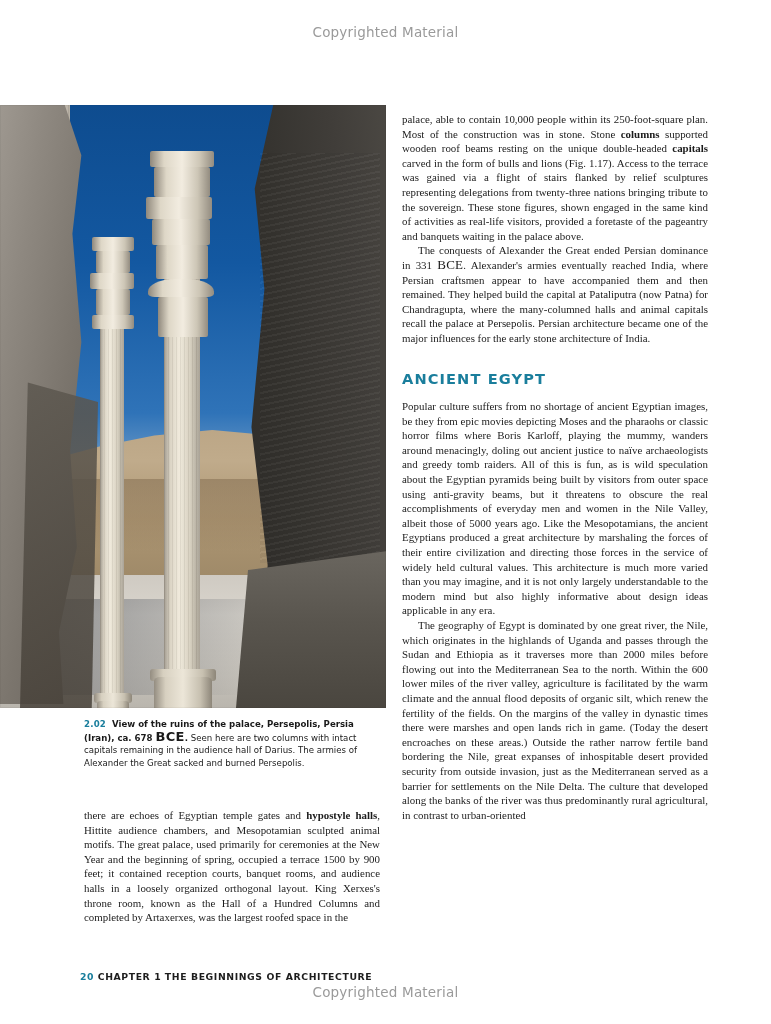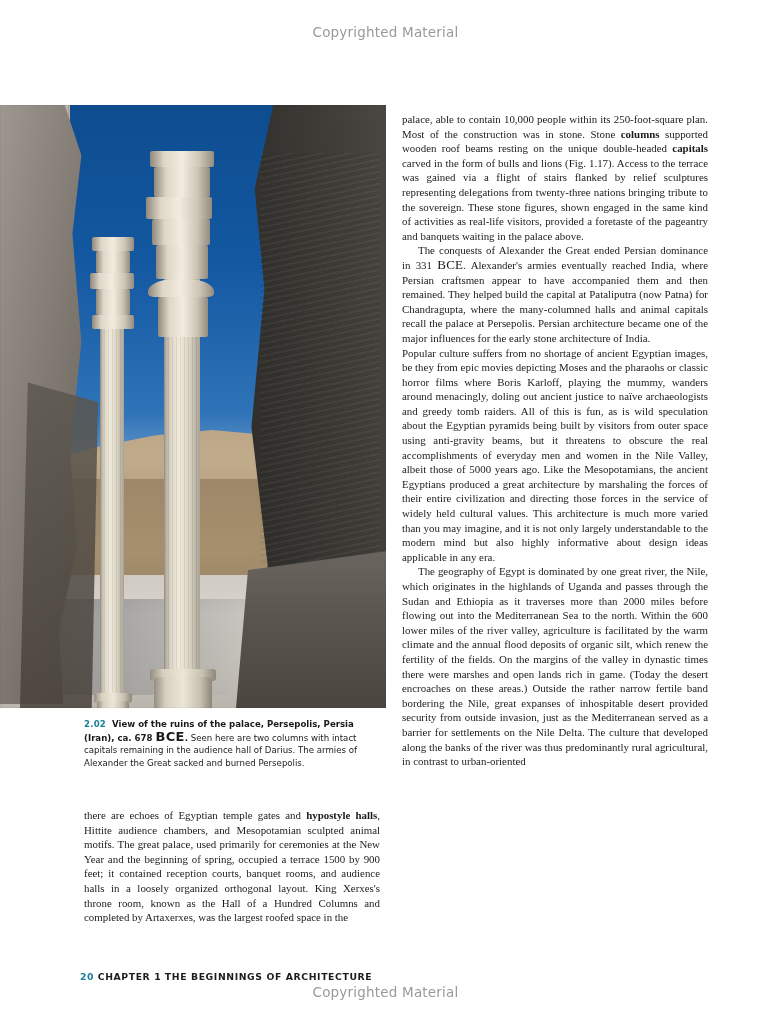--- a/index.html
+++ b/index.html
@@ -305,20 +305,21 @@
 <div class="col-text col-left">
   <p><span>there are echoes of Egyptian temple gates and </span><b>hypostyle halls</b><span>, Hittite audience chambers, and Mesopotamian sculpted animal motifs. The great palace, used primarily for ceremonies at the New Year and the beginning of spring, occupied a terrace 1500 by 900 feet; it contained reception courts, banquet rooms, and audience halls in a loosely organized orthogonal layout. King Xerxes's throne room, known as the Hall of a Hundred Columns and completed by Artaxerxes, was the largest roofed space in the</span></p>
 </div>
 
 <div class="col-text col-right">
 
   <p><span>palace, able to contain 10,000 people within its 250-foot-square plan. Most of the construction was in stone. Stone </span><b>columns</b><span> supported wooden roof beams resting on the unique double-headed </span><b>capitals</b><span> carved in the form of bulls and lions (Fig. 1.17). Access to the terrace was gained via a flight of stairs flanked by relief sculptures representing delegations from twenty-three nations bringing tribute to the sovereign. These stone figures, shown engaged in the same kind of activities as real-life visitors, provided a foretaste of the pageantry and banquets waiting in the palace above.</span></p>
 
   <p class="indent"><span>The conquests of Alexander the Great ended Persian dominance in 331 </span><span class="sc">BCE</span><span>. Alexander's armies eventually reached India, where Persian craftsmen appear to have accompanied them and then remained. They helped build the capital at Pataliputra (now Patna) for Chandragupta, where the many-columned halls and animal capitals recall the palace at Persepolis. Persian architecture became one of the major influences for the early stone architecture of India.</span></p>
 
+  <h2 class="section-head">ANCIENT EGYPT</h2>
 
   <p>Popular culture suffers from no shortage of ancient Egyptian images, be they from epic movies depicting Moses and the pharaohs or classic horror films where Boris Karloff, playing the mummy, wanders around menacingly, doling out ancient justice to naïve archaeologists and greedy tomb raiders. All of this is fun, as is wild speculation about the Egyptian pyramids being built by visitors from outer space using anti-gravity beams, but it threatens to obscure the real accomplishments of everyday men and women in the Nile Valley, albeit those of 5000 years ago. Like the Mesopotamians, the ancient Egyptians produced a great architecture by marshaling the forces of their entire civilization and directing those forces in the service of widely held cultural values. This architecture is much more varied than you may imagine, and it is not only largely understandable to the modern mind but also highly informative about design ideas applicable in any era.</p>
 
   <p class="indent">The geography of Egypt is dominated by one great river, the Nile, which originates in the highlands of Uganda and passes through the Sudan and Ethiopia as it traverses more than 2000 miles before flowing out into the Mediterranean Sea to the north. Within the 600 lower miles of the river valley, agriculture is facilitated by the warm climate and the annual flood deposits of organic silt, which renew the fertility of the fields. On the margins of the valley in dynastic times there were marshes and open lands rich in game. (Today the desert encroaches on these areas.) Outside the rather narrow fertile band bordering the Nile, great expanses of inhospitable desert provided security from outside invasion, just as the Mediterranean served as a barrier for settlements on the Nile Delta. The culture that developed along the banks of the river was thus predominantly rural agricultural, in contrast to urban-oriented</p>
 </div>
 
 <div class="footer">
   <span class="page-no">20</span>
   <span class="chap">CHAPTER 1</span>
   <span class="chap-title">THE BEGINNINGS OF ARCHITECTURE</span>

